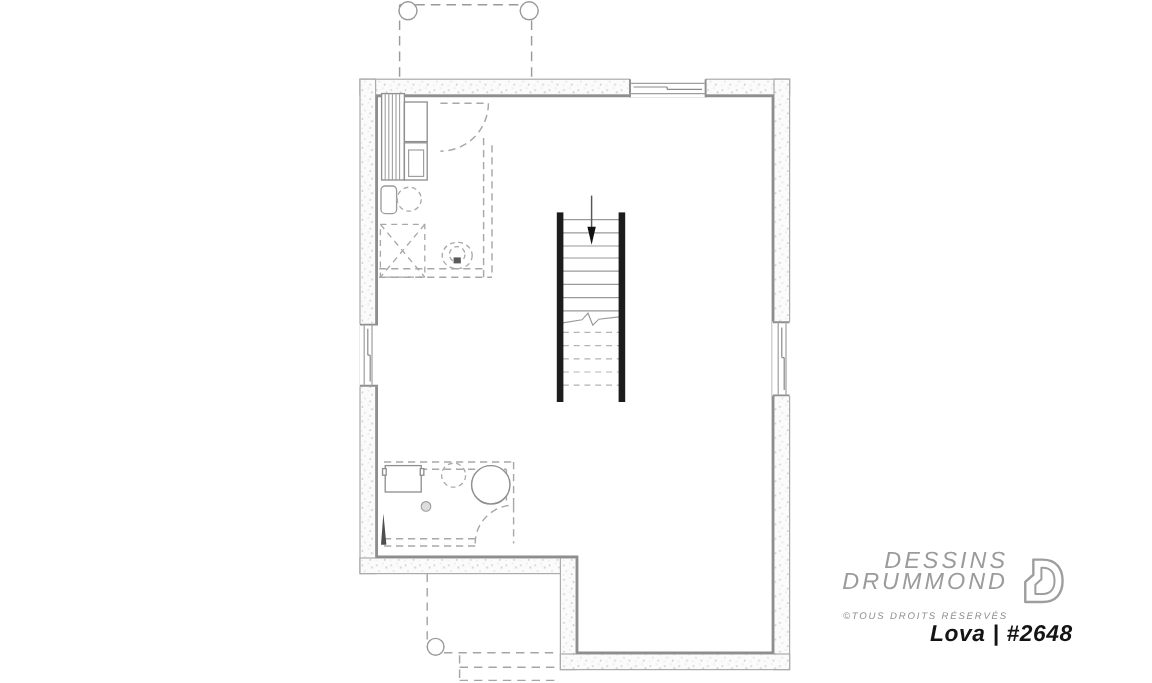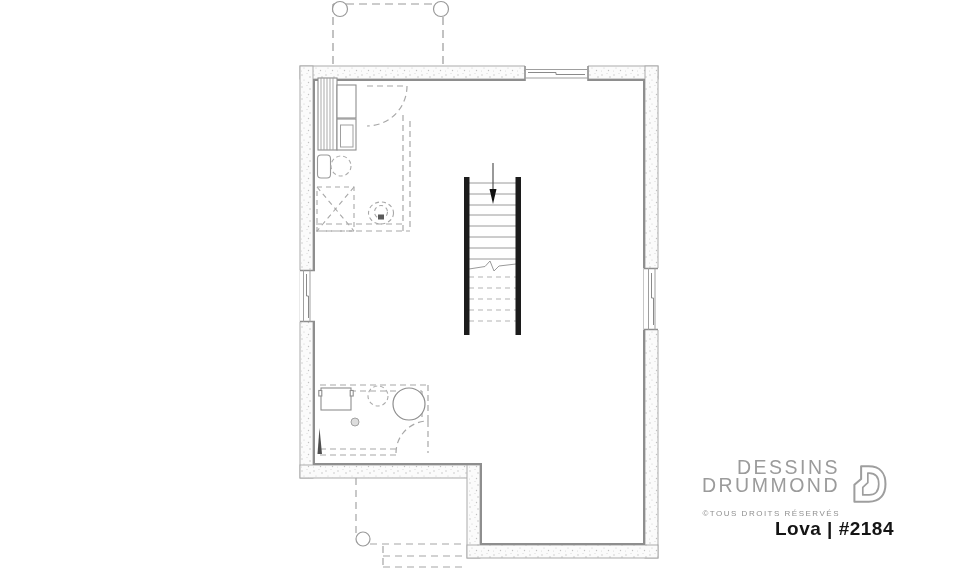--- a/index.html
+++ b/index.html
@@ -2,20 +2,21 @@
 <html><head>
 <meta charset="utf-8">
 <style>
   html,body{margin:0;padding:0;background:#ffffff;}
   .canvas{
     position:relative;
     width:930px;height:569px;
     background:#ffffff;
     overflow:hidden;
     font-family:"Liberation Sans", sans-serif;
+    font-style:italic;
   }
   .plan-svg{position:absolute;left:0;top:0;}
   .brand{
     position:absolute;
     right:42px;top:458px;
     display:flex;align-items:flex-start;
     color:#9b9b9b;
   }
   .brand-text{text-align:right;line-height:1;}
   .brand-line{
@@ -186,15 +187,15 @@
     <div class="brand-text">
       <div class="brand-line">DESSINS</div>
       <div class="brand-line">DRUMMOND</div>
       <div class="brand-rights">©TOUS DROITS RÉSERVÉS</div>
     </div>
     <svg class="brand-mark" width="42" height="50" viewBox="0 0 50 50">
       <path d="M10 46 V26 L18 19 V4 H27 C41 4 47 13 47 25 C47 37 41 46 27 46 Z" fill="none" stroke="#9e9e9e" stroke-width="2.4" stroke-linejoin="round"></path>
       <path d="M20 38 V29 L26 23.5 V12 H27.5 C35 12 39 17 39 25 C39 33 35 38 27.5 38 Z" fill="none" stroke="#9e9e9e" stroke-width="2" stroke-linejoin="round"></path>
     </svg>
   </div>
-  <div class="plan-id">Lova | #2184</div>
+  <div class="plan-id">Lova | #2648</div>
 
 </div>
 
 </body></html>

